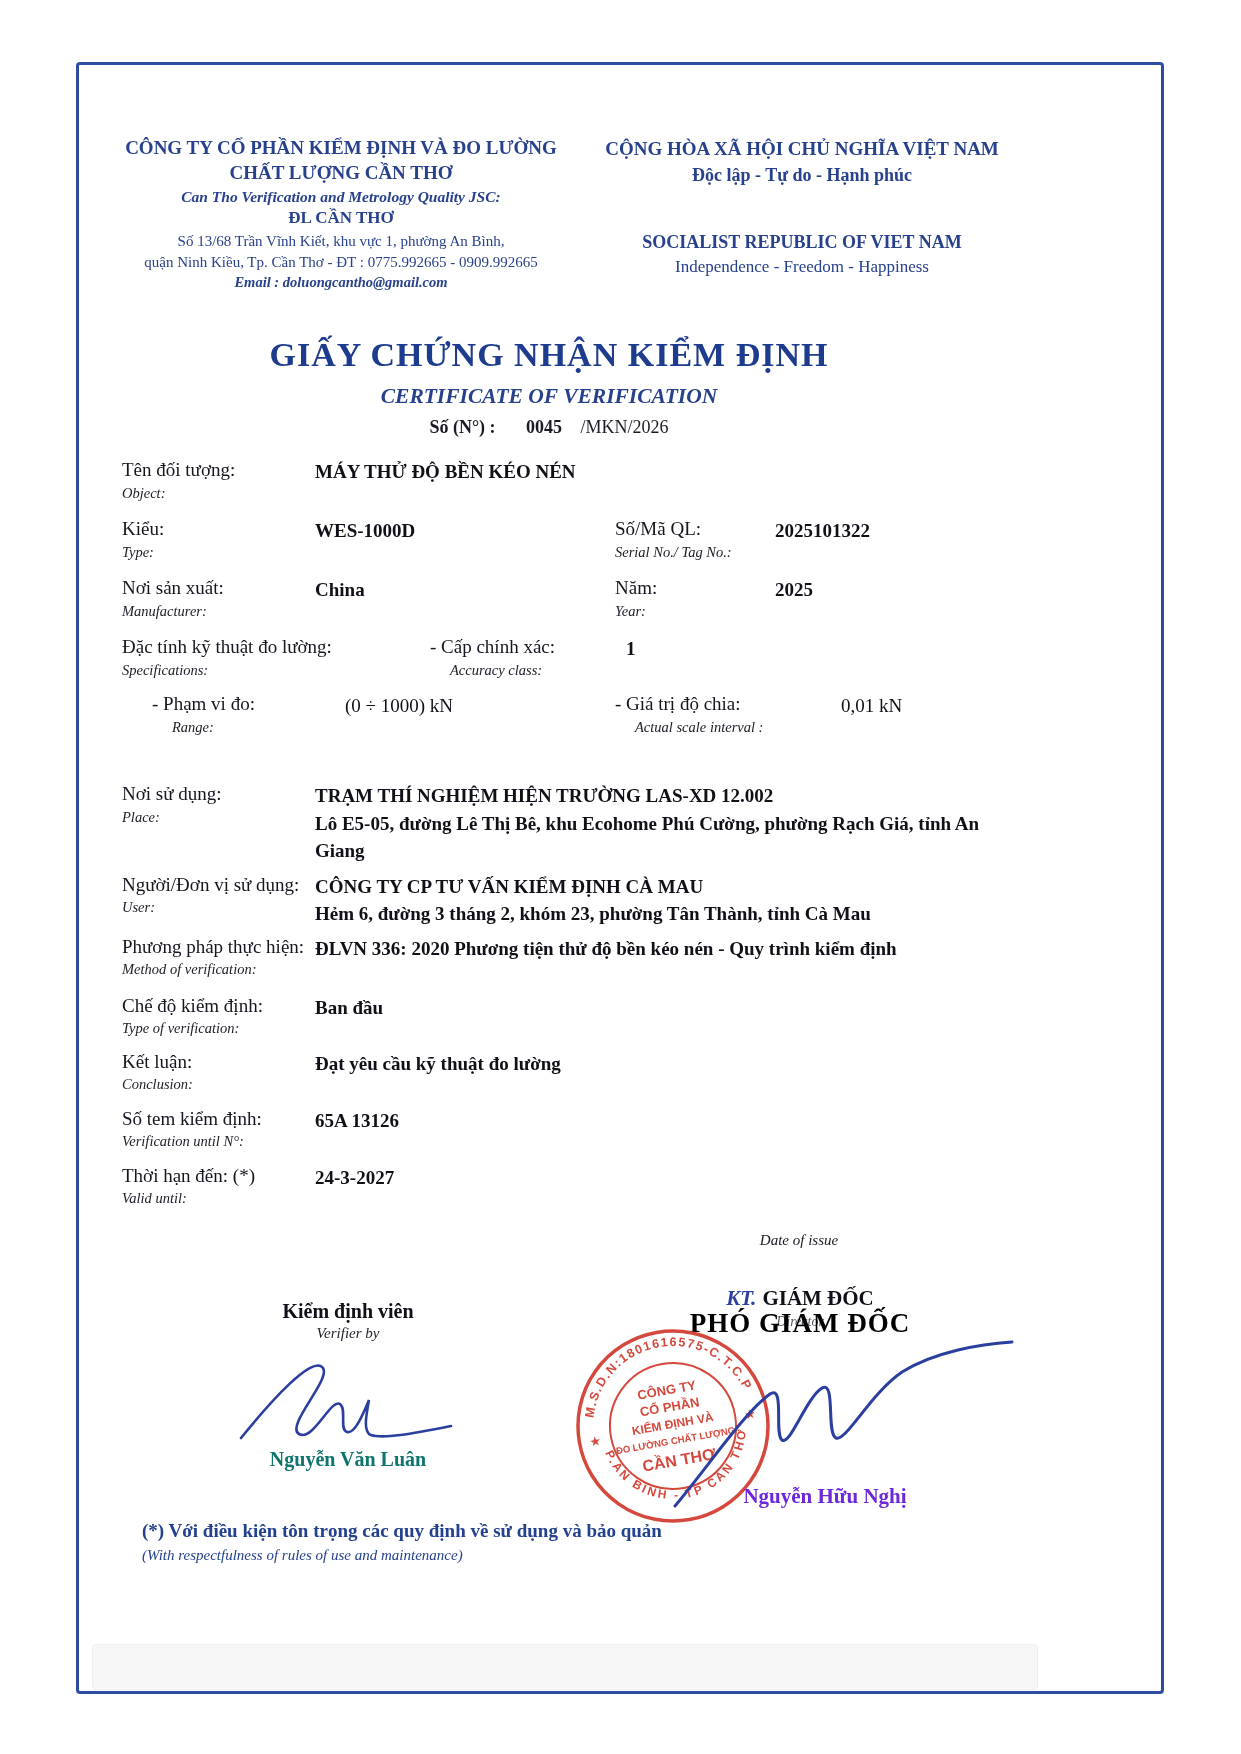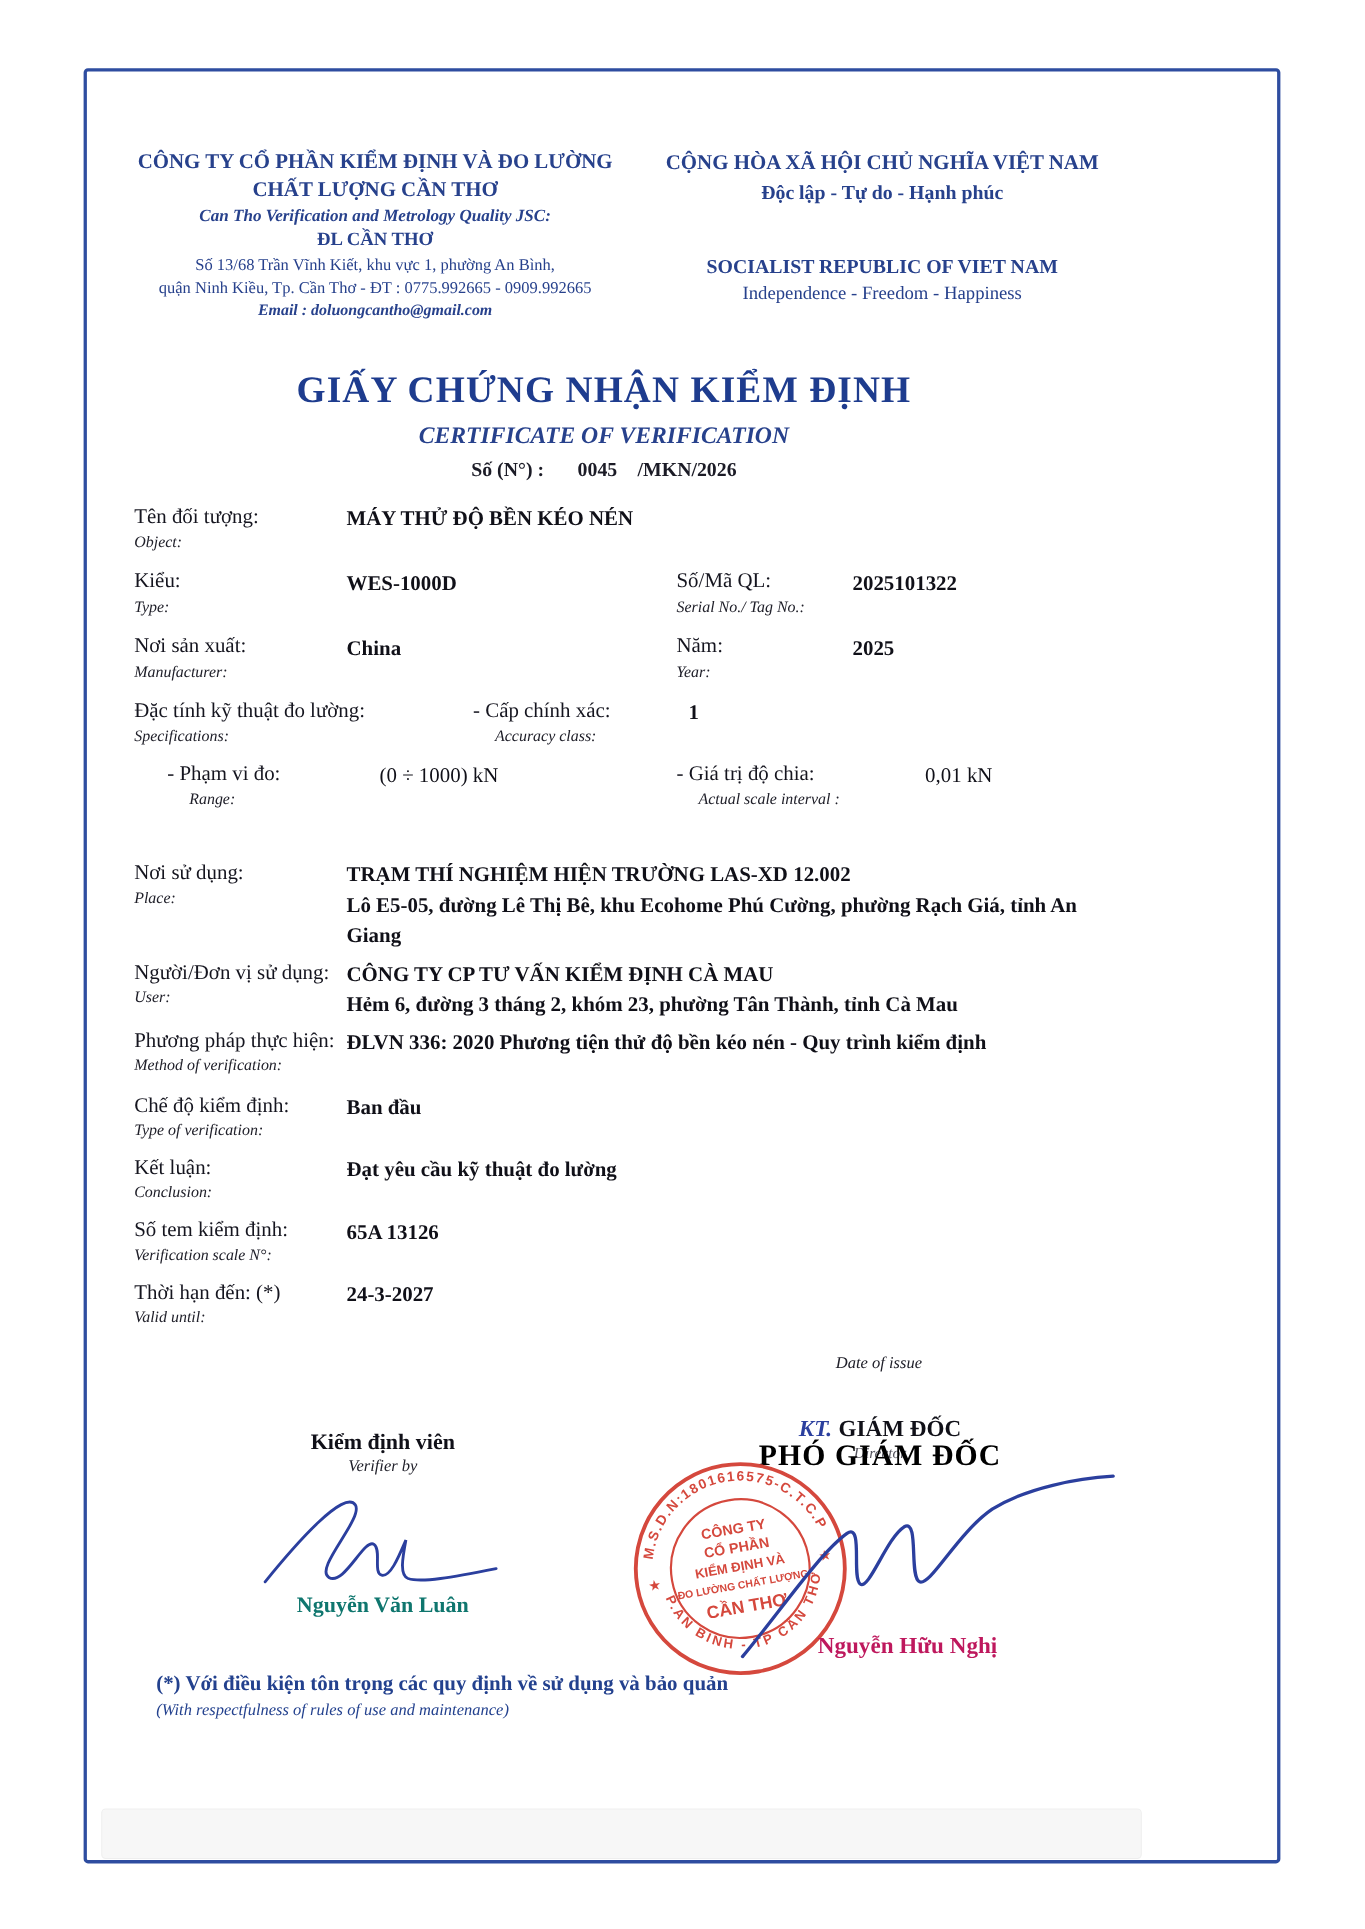--- a/index.html
+++ b/index.html
@@ -23,21 +23,21 @@
   .hdr-right .l3{font-size:18px;font-weight:bold;margin-top:46px;}
   .hdr-right .l4{font-size:17px;margin-top:4px;}
 
   
   .title-block{position:absolute;left:76px;top:336px;width:946px;text-align:center;}
   .title-vn{font-size:34px;font-weight:bold;color:#1e3c8e;letter-spacing:1px;}
   .title-en{font-size:21.5px;font-weight:bold;font-style:italic;color:#27418c;margin-top:10px;}
   .title-no{font-size:18px;color:#1b1b26;margin-top:8px;}
   .title-no .no-lbl{font-weight:bold;}
   .title-no .no-val{font-weight:bold;margin-left:26px;}
-  .title-no .no-suf{font-weight:bold;margin-left:14px;}
+  .title-no .no-suf{font-weight:normal;margin-left:14px;}
 
   
   .fields{position:absolute;left:122px;top:458px;width:1004px;font-size:19px;}
   .row{display:grid;align-items:start;margin-bottom:7px;min-height:52px;}
   .row-std{grid-template-columns:193px 1fr;}
   .row-pair{grid-template-columns:193px 300px 160px 1fr;}
   .row-spec{grid-template-columns:308px 196px 1fr;min-height:50px;}
   .row-range{grid-template-columns:193px 300px 196px 1fr;min-height:56px;}
   .lbl .vn{font-size:19px;color:#15151f;line-height:1.25;}
   .lbl .en{font-size:14.5px;font-style:italic;color:#20202a;margin-top:3px;line-height:1.2;}
@@ -59,21 +59,21 @@
   .sig-left .name{font-size:20px;font-weight:bold;margin-top:2px;color:#0f766e;}
 
   .sig-right{position:absolute;left:565px;top:1286px;width:470px;}
   .sr-title{text-align:center;font-size:21px;font-weight:bold;color:#101018;position:relative;z-index:3;}
   .sr-kt{color:#2b3f9e;font-style:italic;font-weight:bold;margin-right:6px;}
   .sr-director{position:absolute;left:0;top:28px;width:100%;text-align:center;font-size:14px;
                font-style:italic;color:#55555f;z-index:1;}
   .sr-deputy{position:absolute;left:0;top:22px;width:100%;text-align:center;font-size:27px;
              font-weight:bold;color:#000000;z-index:2;letter-spacing:1px;}
   .sr-name{position:absolute;left:90px;top:198px;width:340px;text-align:center;font-size:21px;
-           font-weight:bold;color:#be185d;z-index:4;}
+           font-weight:bold;color:#6d28d9;z-index:4;}
   .stamp-wrap{position:absolute;left:8px;top:40px;width:200px;height:200px;transform:rotate(-10deg);
               opacity:.93;z-index:2;}
   .sig-swirl-right{position:absolute;left:105px;top:48px;width:350px;height:180px;z-index:3;}
   .sig-swirl-left{margin:4px auto 0;display:block;}
 
   
   .footer{position:absolute;left:142px;top:1520px;color:#23418e;}
   .footer .vn{font-size:19px;font-weight:bold;}
   .footer .en{font-size:15px;font-style:italic;margin-top:5px;}
 </style>
@@ -214,21 +214,21 @@
       <div class="lbl">
         <div class="vn">Kết luận:</div>
         <div class="en">Conclusion:</div>
       </div>
       <div class="val">Đạt yêu cầu kỹ thuật đo lường</div>
     </div>
 
     <div class="row row-std" style="min-height:50px;">
       <div class="lbl">
         <div class="vn">Số tem kiểm định:</div>
-        <div class="en">Verification scale N°:</div>
+        <div class="en">Verification until N°:</div>
       </div>
       <div class="val">65A 13126</div>
     </div>
 
     <div class="row row-std" style="min-height:50px;">
       <div class="lbl">
         <div class="vn">Thời hạn đến: (*)</div>
         <div class="en">Valid until:</div>
       </div>
       <div class="val">24-3-2027</div>

